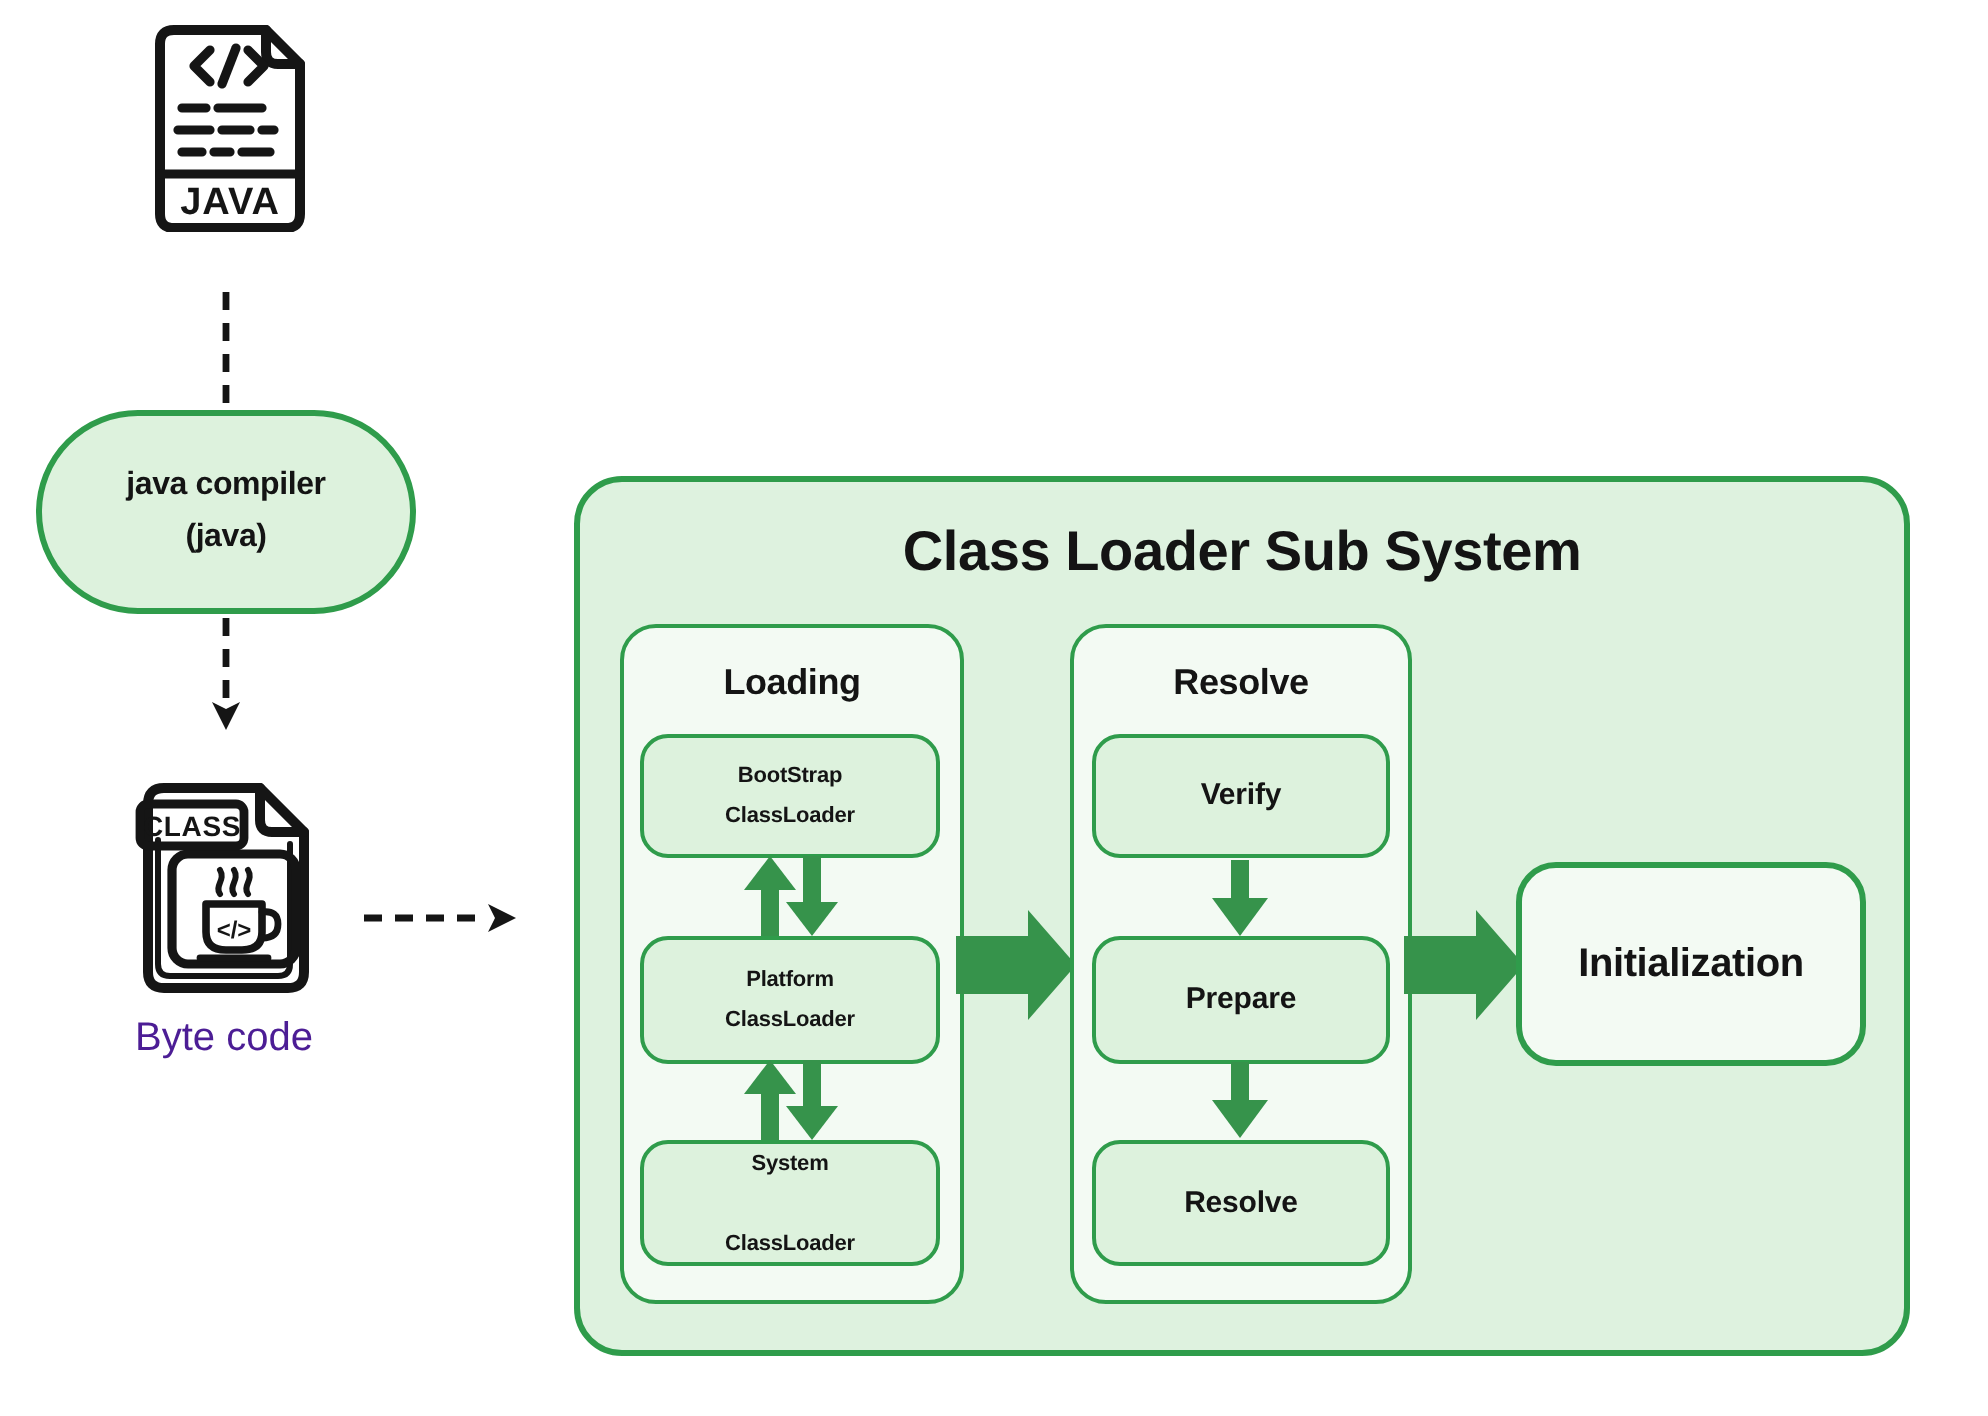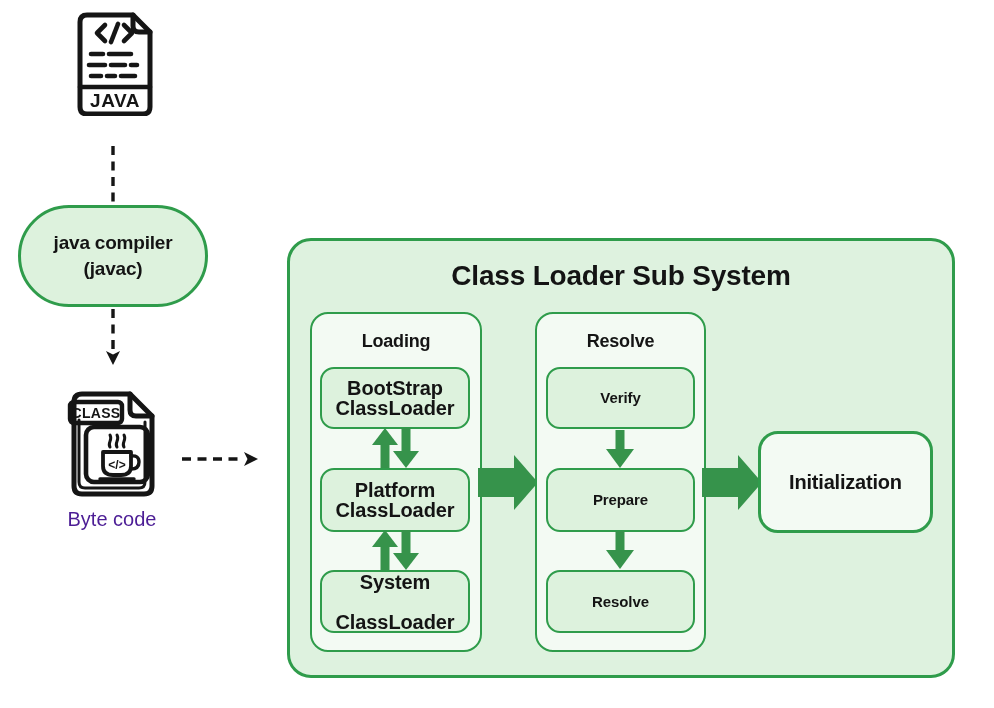--- a/index.html
+++ b/index.html
@@ -13,21 +13,21 @@
   *{margin:0;padding:0;box-sizing:border-box;}
   body{background:#fff;font-family:"Liberation Sans",sans-serif;color:var(--ink);}
   .stage{position:relative;width:994px;height:708px;background:#ffffff;overflow:hidden;}
   .abs{position:absolute;}
 
   
   .pill{
     left:18px;top:205px;width:190px;height:102px;
     background:var(--chip-fill);border:3px solid var(--green);border-radius:51px;
     display:flex;flex-direction:column;align-items:center;justify-content:center;
-    font-weight:bold;font-size:19px;line-height:26px;letter-spacing:-0.2px;
+    font-weight:bold;font-size:16px;line-height:26px;letter-spacing:-0.2px;
   }
 
   
   .container{
     left:287px;top:238px;width:668px;height:440px;
     background:var(--container-fill);border:3px solid var(--green);border-radius:24px;
   }
   .big-title{
     left:287px;top:260px;width:668px;text-align:center;
     font-weight:bold;font-size:28px;letter-spacing:-0.2px;
@@ -39,21 +39,21 @@
   .panel-title{
     position:absolute;left:0;top:17px;width:100%;text-align:center;
     font-weight:bold;font-size:18px;letter-spacing:-0.2px;
   }
   .panel-loading{left:310px;top:312px;width:172px;height:340px;}
   .panel-linking{left:535px;top:312px;width:171px;height:340px;}
 
   .chip{
     background:var(--chip-fill);border:2.5px solid var(--green);border-radius:14px;
     display:flex;flex-direction:column;align-items:center;justify-content:center;
-    font-weight:bold;font-size:20px;line-height:20px;text-align:center;letter-spacing:-0.1px;
+    font-weight:bold;font-size:11px;line-height:20px;text-align:center;letter-spacing:-0.1px;
   }
 
   .init-box{
     left:758px;top:431px;width:175px;height:102px;
     background:var(--panel-fill);border:3px solid var(--green);border-radius:20px;
     display:flex;align-items:center;justify-content:center;
     font-weight:bold;font-size:20px;letter-spacing:-0.2px;
   }
 
   .bytecode{
@@ -86,21 +86,21 @@
     <path class="icon-stroke" stroke-width="4.6" d="M5 75 H75"></path>
     <text class="icon-text" x="40" y="95" font-size="19" text-anchor="middle" letter-spacing="0.5">JAVA</text>
   </svg>
 
   <svg class="abs" style="left:105px;top:144px;" width="16" height="62" viewBox="0 0 16 62">
     <line x1="8" y1="2" x2="8" y2="62" stroke="#151515" stroke-width="3.4" stroke-dasharray="9 6.5"></line>
   </svg>
 
   <div class="abs pill">
     <span>java compiler</span>
-    <span>(javac)</span>
+    <span>(java)</span>
   </div>
 
   <svg class="abs" style="left:106px;top:309px;" width="14" height="56" viewBox="0 0 14 56">
     <line x1="7" y1="0" x2="7" y2="42" stroke="#151515" stroke-width="3.4" stroke-dasharray="9 6.5"></line>
     <path d="M0 42 L7 45.5 L14 42 L7 56 Z" fill="#151515"></path>
   </svg>
 
   <svg class="abs" style="left:66px;top:390px;" width="92" height="112" viewBox="0 0 92 112">
     <path class="icon-stroke" stroke-width="5" d="M64 4 H16 Q8 4 8 12 V96 Q8 104 16 104 H78 Q86 104 86 96 V26 L64 4 Z"></path>
     <path class="icon-stroke" stroke-width="5" d="M64 4 V20 Q64 26 70 26 H86"></path>

